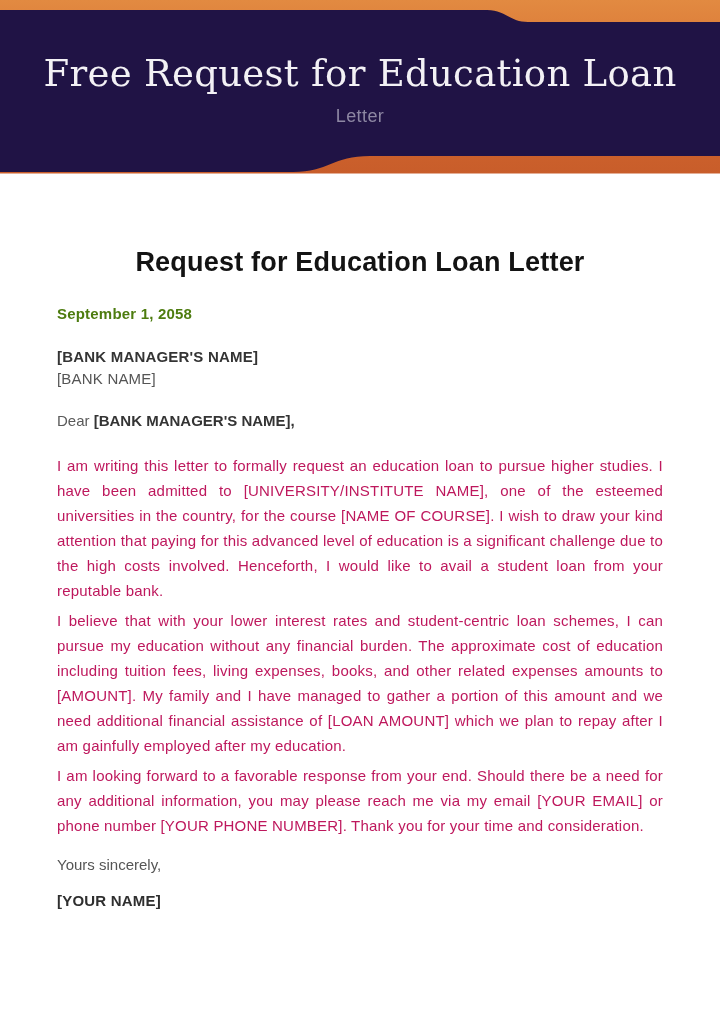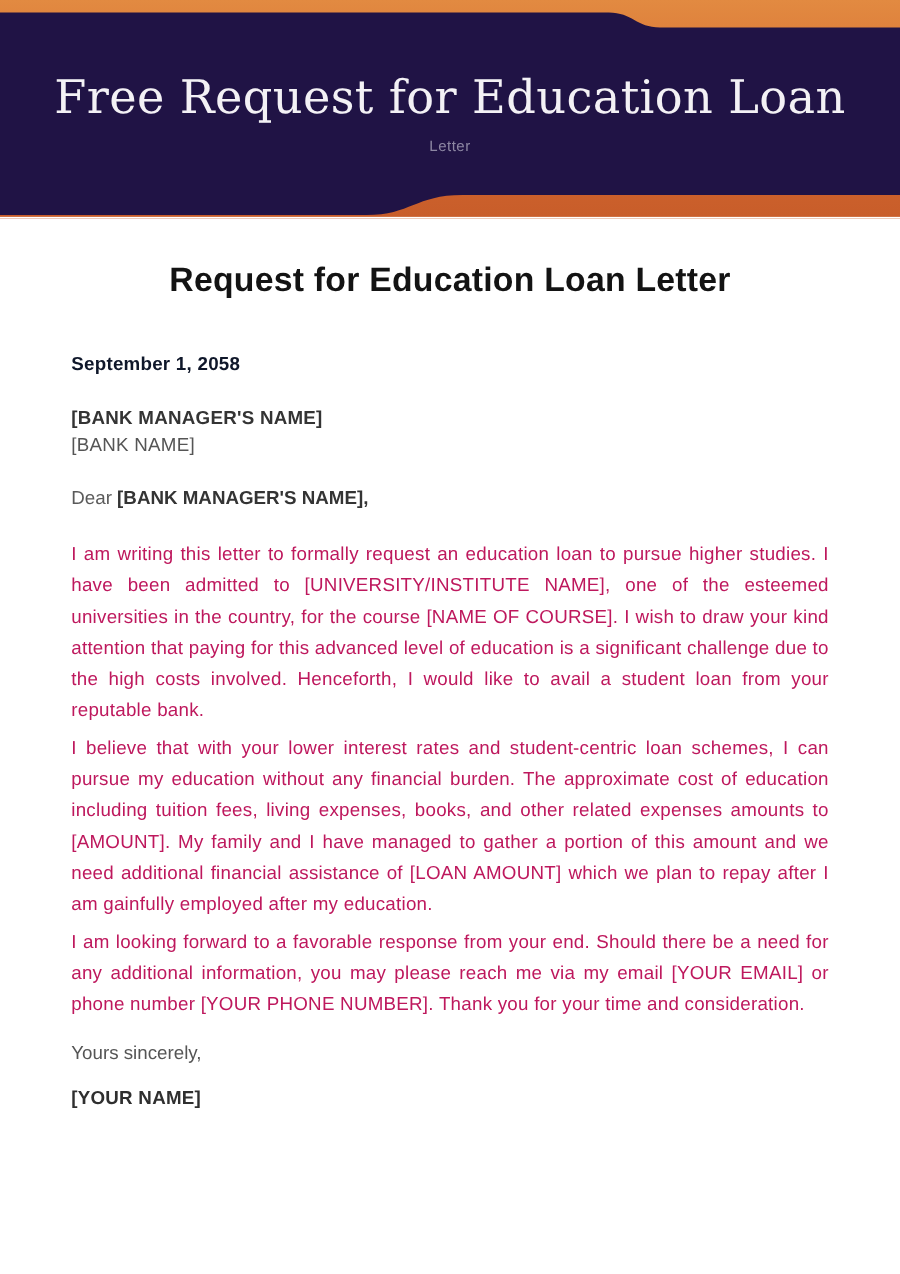--- a/index.html
+++ b/index.html
@@ -39,44 +39,44 @@
   .banner-title {
     font-family: "DejaVu Serif", "Liberation Serif", serif;
     font-size: 37px;
     font-weight: 400;
     color: #f3f1f5;
     letter-spacing: 0.3px;
     white-space: nowrap;
   }
   .banner-subtitle {
     margin-top: 11px;
-    font-size: 12px;
+    font-size: 18px;
     color: #8d87a3;
     letter-spacing: 0.4px;
   }
 
   
   .content {
     padding: 0 57px;
     color: #4f4f4f;
     font-size: 15px;
   }
   .letter-heading {
-    margin: 32px 0 0 0;
+    margin: 70px 0 0 0;
     text-align: center;
     font-size: 27px;
     line-height: 34px;
     font-weight: bold;
     color: #131313;
     letter-spacing: 0.2px;
   }
   .date-line {
-    margin-top: 40px;
+    margin-top: 24px;
     font-weight: bold;
-    color: #0f172a;
+    color: #4d7c0f;
     line-height: 21px;
     letter-spacing: 0.2px;
   }
   .recipient-block {
     margin-top: 22px;
     line-height: 22px;
     letter-spacing: 0.2px;
   }
   .recipient-name {
     font-weight: bold;

